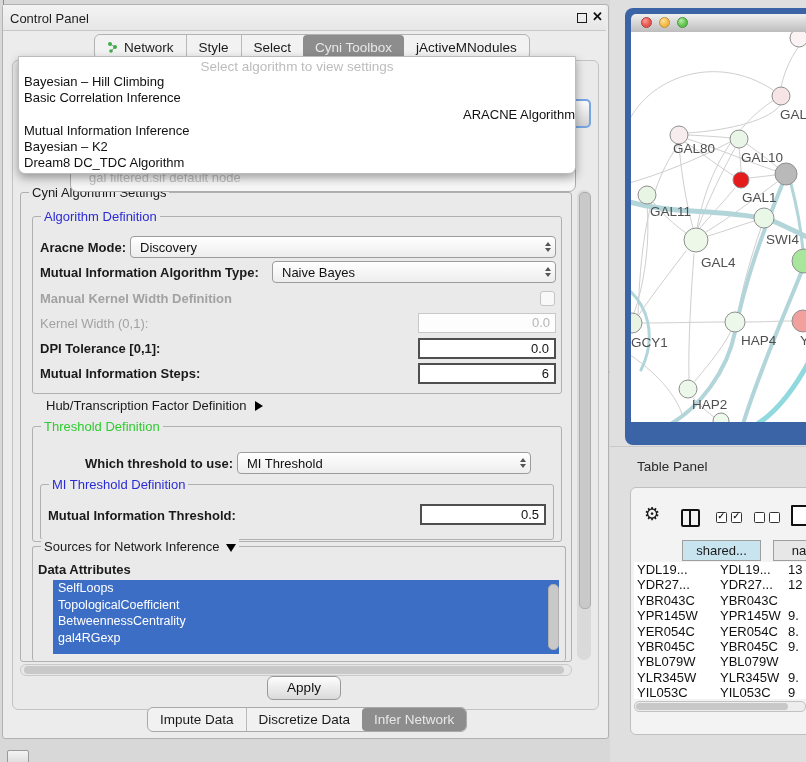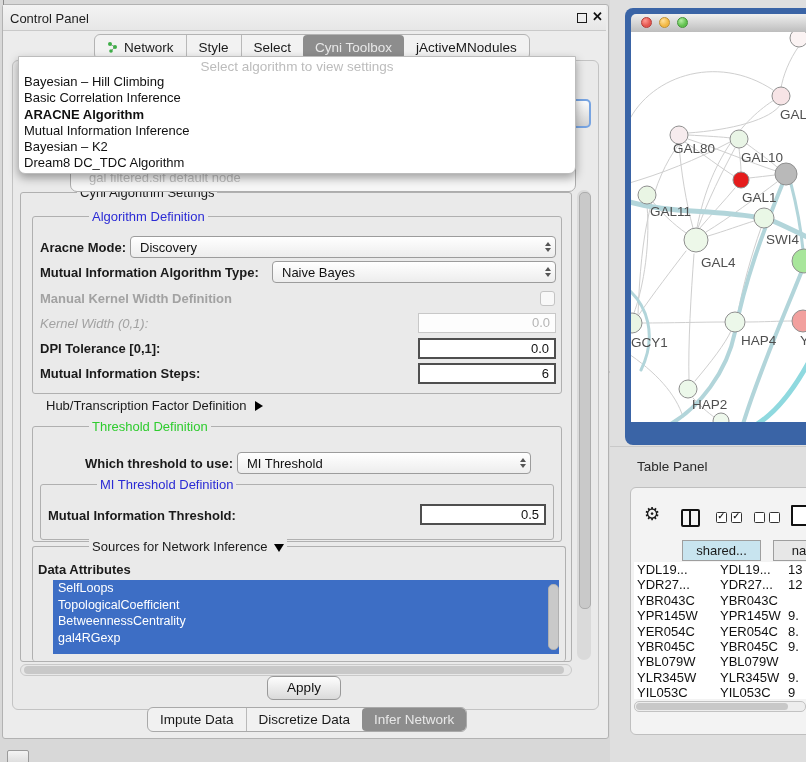--- a/index.html
+++ b/index.html
@@ -25,25 +25,25 @@
 
   
   #combo-behind{left:70px;top:158px;width:504px;height:32px;border:1px solid #adadad;border-radius:7px;background:#f6f6f6;z-index:2;}
   #combo-behind span{position:absolute;left:18px;top:11px;font-size:13px;color:#bdbdbd;}
   #blue-spinner{left:568px;top:99px;width:19px;height:25px;border:2px solid #77a4e2;border-radius:5px;background:linear-gradient(#fcfcfc,#d2d2d2);z-index:2;}
 
   
   #algo-overlay{left:18px;top:56px;width:556px;height:116px;background:#ffffff;border:1px solid #bcbcbc;border-radius:0 0 7px 7px;box-shadow:0 4px 10px rgba(0,0,0,0.35);z-index:5;}
   #algo-placeholder{text-align:center;padding-top:2px;height:15px;font-size:13.5px;color:#bcbcbc;}
   .algo-item{height:16.3px;line-height:16.3px;padding-left:5px;font-size:13px;color:#101010;white-space:nowrap;}
-  .algo-item.bold{font-weight:bold;}
+  .algo-item.bold{font-weight:normal;text-align:right;}
 
   
   .group{position:absolute;border:1px solid #b0b0b0;border-radius:3px;}
-  .gtitle{position:absolute;top:-8px;left:8px;background:#eaeaea;padding:0 3px;font-size:13px;color:#1a1a1a;white-space:nowrap;margin-left:48px;}
+  .gtitle{position:absolute;top:-8px;left:8px;background:#eaeaea;padding:0 3px;font-size:13px;color:#1a1a1a;white-space:nowrap;}
   .gtitle.blue{color:#2b2bd5;}
   .gtitle.green{color:#2ecc2e;}
 
   .lbl{position:absolute;font-size:13px;color:#1a1a1a;white-space:nowrap;}
   .lbl.b{font-weight:bold;}
   .lbl.dim{color:#a2a2a2;}
 
   .combo{position:absolute;border:1px solid #9c9c9c;border-radius:4px;background:linear-gradient(#ffffff,#ededed);font-size:13px;color:#111;display:flex;align-items:center;padding-left:9px;box-sizing:border-box;}
   .spin{position:absolute;right:4px;top:0;bottom:0;display:flex;flex-direction:column;justify-content:center;gap:2px;}
   .spin i{display:block;width:0;height:0;border-left:3.5px solid transparent;border-right:3.5px solid transparent;}
@@ -188,21 +188,21 @@
   <div class="lbl b" style="left:40px;top:265px;">Mutual Information Algorithm Type:</div>
   <div class="combo" style="left:272px;top:261px;width:284px;height:22px;">
     <span>Naive Bayes</span>
     <span class="spin">
         <i class="up"></i>
         <i class="dn"></i>
       </span>
   </div>
   <div class="lbl b dim" style="left:40px;top:291px;">Manual Kernel Width Definition</div>
   <div class="abs" id="manual-checkbox"></div>
-  <div class="lbl dim" style="left:40px;top:316px;font-style:italic;">Kernel Width (0,1):</div>
+  <div class="lbl dim" style="left:40px;top:316px;">Kernel Width (0,1):</div>
   <div class="num-input disabled" style="left:418px;top:313px;width:138px;height:20px;">0.0</div>
   <div class="lbl b" style="left:40px;top:341px;">DPI Tolerance [0,1]:</div>
   <div class="num-input" style="left:418px;top:338px;width:138px;height:21px;">0.0</div>
   <div class="lbl b" style="left:40px;top:366px;">Mutual Information Steps:</div>
   <div class="num-input" style="left:418px;top:363px;width:138px;height:21px;">6</div>
 
   <div class="lbl" style="left:46px;top:398px;">
     <span>Hub/Transcription Factor Definition</span><span class="tri-right"></span>
   </div>
 

